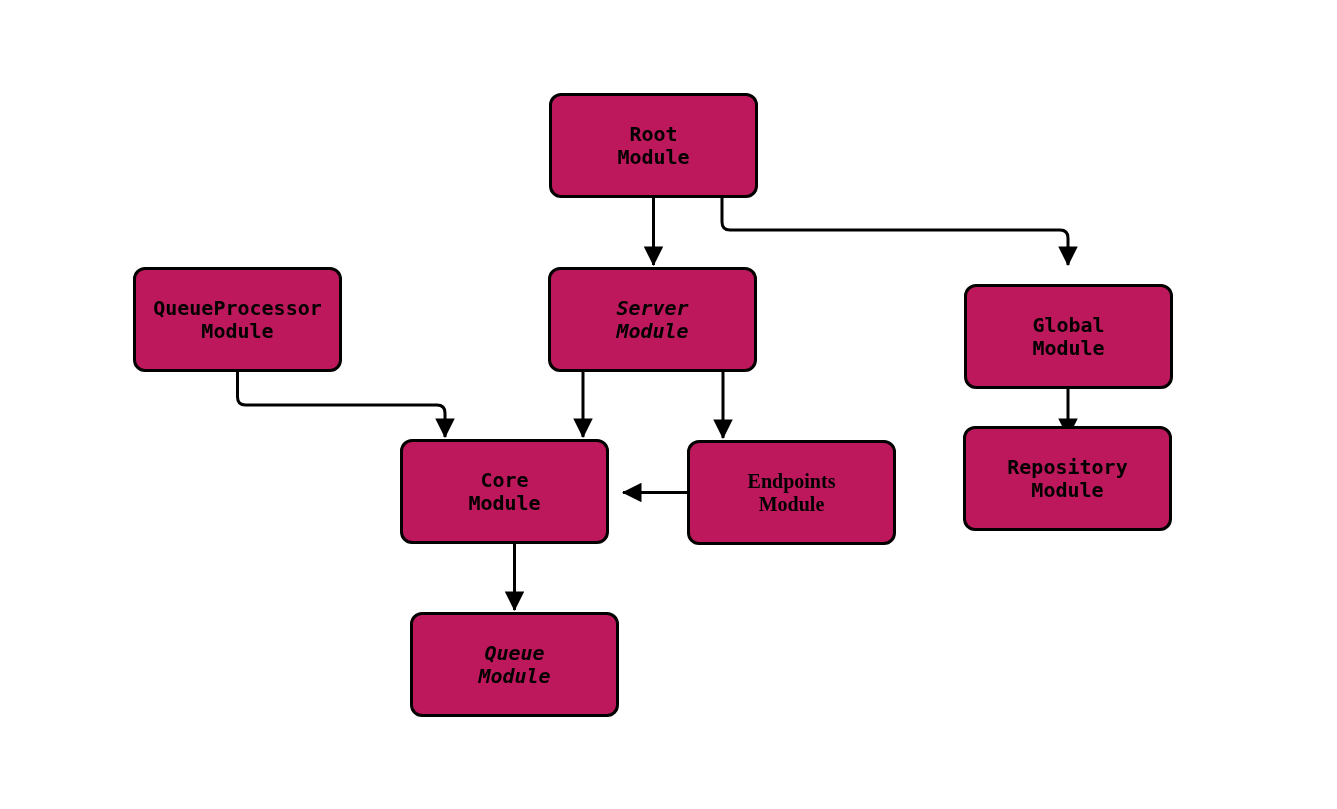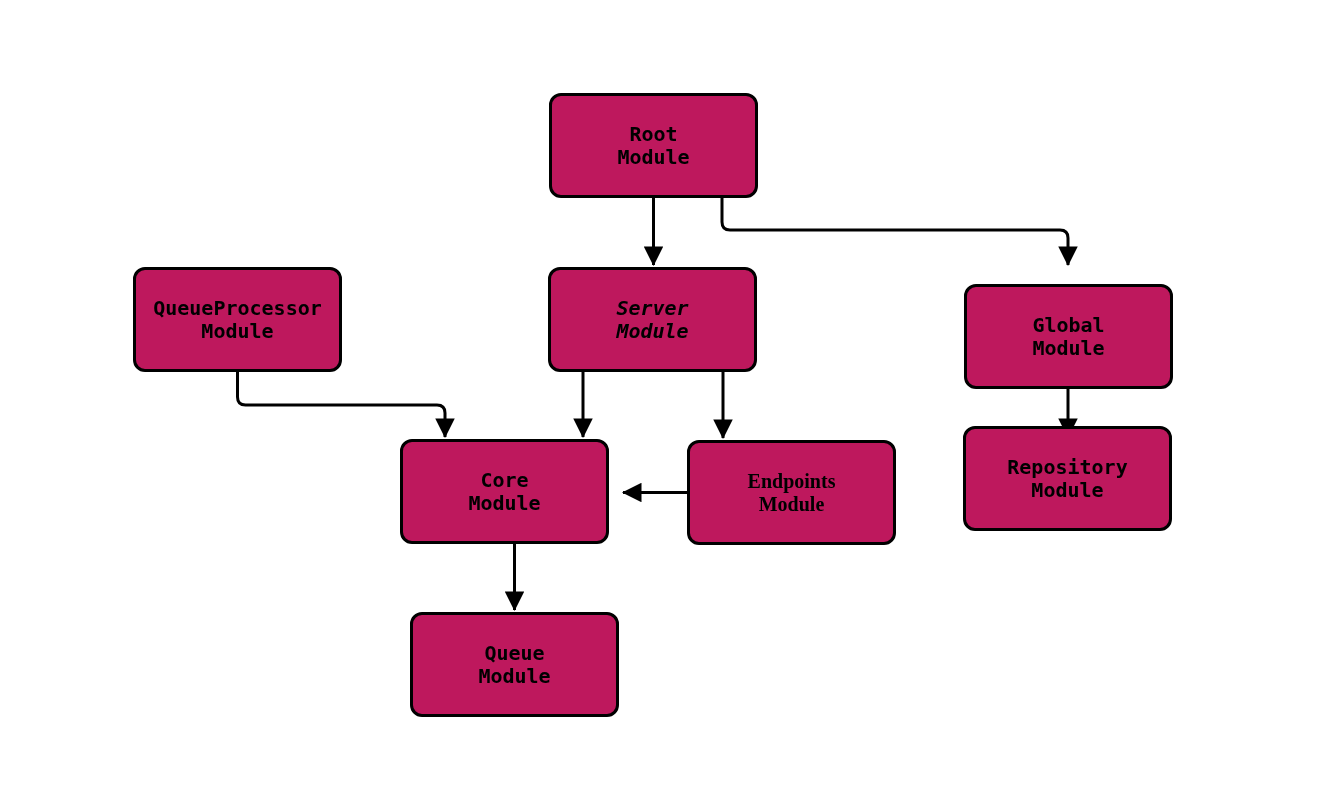--- a/index.html
+++ b/index.html
@@ -49,21 +49,21 @@
     fill: none;
   }
   
   #n-root        { left: 549px; top:  93px; }
   #n-queueproc   { left: 133px; top: 267px; }
   #n-server      { left: 548px; top: 267px; font-style: italic; }
   #n-global      { left: 964px; top: 284px; }
   #n-core        { left: 400px; top: 439px; }
   #n-endpoints   { left: 687px; top: 440px; font-family: Liberation Serif, serif; }
   #n-repository  { left: 963px; top: 426px; }
-  #n-queue       { left: 410px; top: 612px; }
+  #n-queue       { left: 410px; top: 612px; font-style: italic; }
 </style>
 </head>
 <body>
 
 <div id="canvas">
 
   <svg id="edges" viewBox="0 0 1337 809" xmlns="http://www.w3.org/2000/svg">
     <defs>
       <marker id="arrow" viewBox="0 0 10 10" refX="9.5" refY="5" markerWidth="6.5" markerHeight="6.5" orient="auto-start-reverse">
         <path d="M0 0 L10 5 L0 10 z" fill="#000000"></path>

